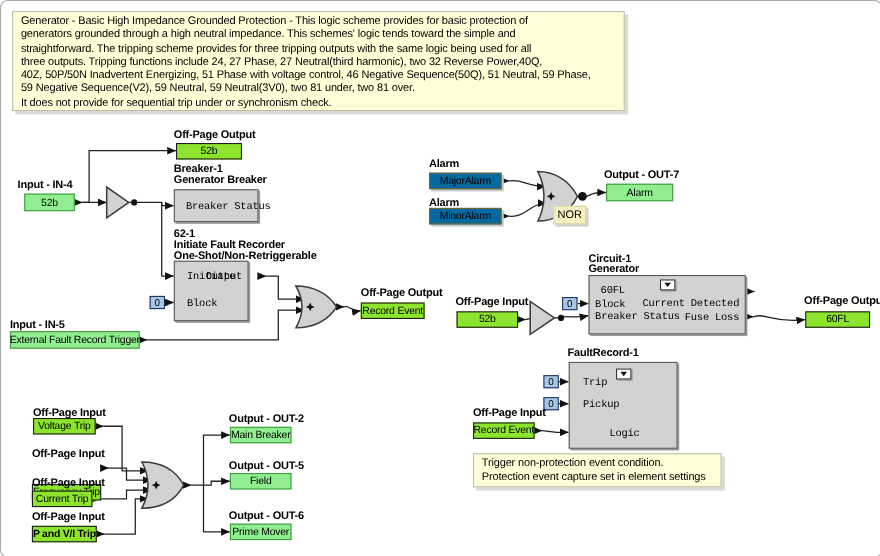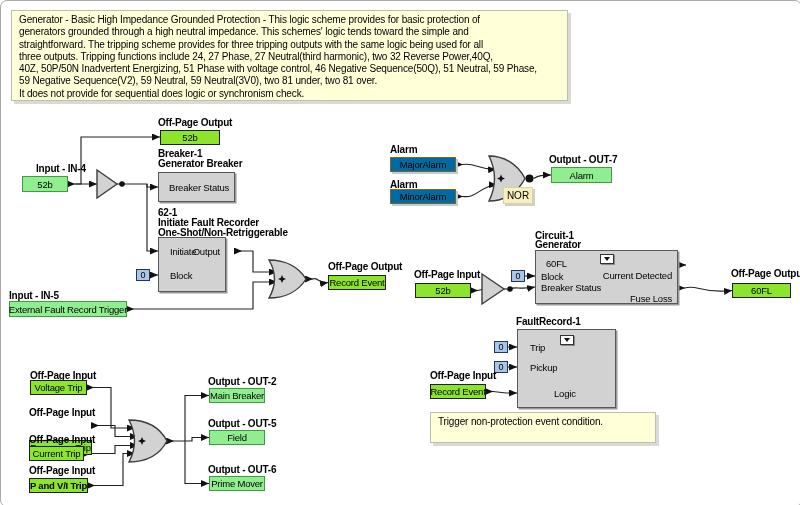--- a/index.html
+++ b/index.html
@@ -14,21 +14,21 @@
   .gate{fill:#d2d2d2;stroke:#3c3c3c;stroke-width:1.4;}
   .dot{fill:#111;}
   .star{fill:#111;}
   .lbl{position:absolute;font-size:10px;font-weight:bold;letter-spacing:-0.2px;white-space:nowrap;line-height:10px;}
   .vbox{position:absolute;display:flex;align-items:center;justify-content:center;
         font-size:9.5px;letter-spacing:-0.2px;white-space:nowrap;box-sizing:border-box;}
   .bright{background:#8ce42c;border:1px solid #1f1f1f;}
   .pale{background:#90ee90;border:1px solid #3e9b3e;}
   .khaki{background:#0369a1;border:1px solid #70682f;box-shadow:2px 2px 0 #c9c9c9;}
   .blk{position:absolute;background:#d2d2d2;border:1px solid #58585a;box-shadow:1.5px 1.5px 0 #9a9a9a;box-sizing:border-box;}
-  .port{position:absolute;font-size:9.5px;letter-spacing:-0.2px;white-space:nowrap;line-height:10px;}
+  .port{position:absolute;font-size:9.5px;letter-spacing:-0.2px;white-space:nowrap;line-height:10px;font-family:Liberation Mono, monospace;}
   .port.r{right:5px;text-align:right;}
   .cbox{position:absolute;width:14px;height:12px;background:#a9c6e6;border:1px solid #23325e;
         display:flex;align-items:center;justify-content:center;font-size:9px;box-sizing:border-box;}
   .ddbtn{position:absolute;width:14px;height:10px;background:#ffffff;border:1px solid #333;
          box-shadow:1px 1px 0 #8a8a8a;display:flex;align-items:center;justify-content:center;box-sizing:border-box;}
   .tri{width:0;height:0;border-left:3px solid transparent;border-right:3px solid transparent;border-top:4px solid #111;}
   .note{position:absolute;background:#ffffd8;border:1px solid #bdbdb0;box-shadow:3px 3px 0 #dadad6;
         box-sizing:border-box;padding:3px 7px;}
   .nline{font-size:10px;line-height:12.3px;letter-spacing:-0.15px;white-space:nowrap;}
   .nortag{position:absolute;background:#f7efbe;border:1px solid #d9d2a4;box-shadow:2px 2px 0 #cfcfcf;
@@ -117,24 +117,24 @@
     </g>
   </svg>
 
   <div class="note" style="left:10px;top:9px;width:557px;height:91px;">
     <div class="nline">Generator - Basic High Impedance Grounded Protection - This logic scheme provides for basic protection of</div>
     <div class="nline">generators grounded through a high neutral impedance. This schemes' logic tends toward the simple and</div>
     <div class="nline">straightforward. The tripping scheme provides for three tripping outputs with the same logic being used for all</div>
     <div class="nline">three outputs. Tripping functions include 24, 27 Phase, 27 Neutral(third harmonic), two 32 Reverse Power,40Q,</div>
     <div class="nline">40Z, 50P/50N Inadvertent Energizing, 51 Phase with voltage control, 46 Negative Sequence(50Q), 51 Neutral, 59 Phase,</div>
     <div class="nline">59 Negative Sequence(V2), 59 Neutral, 59 Neutral(3V0), two 81 under, two 81 over.</div>
-    <div class="nline">It does not provide for sequential does logic or synchronism check.</div>
-  </div>
-
-  <div class="lbl" style="left:35px;top:163px;">Input - IN-4</div>
+    <div class="nline">It does not provide for sequential trip under or synchronism check.</div>
+  </div>
+
+  <div class="lbl" style="left:15px;top:163px;">Input - IN-4</div>
   <div class="vbox pale" style="left:21px;top:175px;width:46px;height:16px;">52b</div>
 
   <div class="lbl" style="left:157px;top:117px;">Off-Page Output</div>
   <div class="vbox bright" style="left:159px;top:129px;width:60px;height:15px;">52b</div>
 
   <div class="lbl" style="left:157px;top:148px;">Breaker-1</div>
   <div class="lbl" style="left:157px;top:158px;">Generator Breaker</div>
   <div class="blk" style="left:157px;top:171px;width:77px;height:30px;">
     <span class="port" style="left:10px;top:10px;">Breaker Status</span>
   </div>
@@ -167,21 +167,21 @@
   <div class="lbl" style="left:413px;top:269px;">Off-Page Input</div>
   <div class="vbox bright" style="left:414px;top:282px;width:56px;height:15px;">52b</div>
 
   <div class="lbl" style="left:534px;top:230px;">Circuit-1</div>
   <div class="lbl" style="left:534px;top:239px;">Generator</div>
   <div class="blk" style="left:534px;top:249px;width:143px;height:54px;">
     <span class="port" style="left:10px;top:8px;">60FL</span>
     <span class="port r" style="top:20px;">Current Detected</span>
     <span class="port" style="left:5px;top:21px;">Block</span>
     <span class="port" style="left:5px;top:32px;">Breaker Status</span>
-    <span class="port r" style="top:43px;margin-left:24px;">Fuse Loss</span>
+    <span class="port r" style="top:33px;margin-left:24px;">Fuse Loss</span>
     <div class="ddbtn" style="left:64px;top:3px;">
       <div class="tri"></div>
     </div>
   </div>
   <div class="cbox" style="left:510px;top:269px;">0</div>
 
   <div class="lbl" style="left:730px;top:268px;">Off-Page Output</div>
   <div class="vbox bright" style="left:731px;top:282px;width:59px;height:15px;">60FL</div>
 
   <div class="lbl" style="left:515px;top:316px;">FaultRecord-1</div>
@@ -194,20 +194,21 @@
     </div>
   </div>
   <div class="cbox" style="left:493px;top:340px;">0</div>
   <div class="cbox" style="left:493px;top:360px;">0</div>
 
   <div class="lbl" style="left:429px;top:370px;">Off-Page Input</div>
   <div class="vbox bright" style="left:429px;top:383px;width:56px;height:15px;">Record Event</div>
 
   <div class="note" style="left:429px;top:411px;width:226px;height:31px;">
     <div class="nline">Trigger non-protection event condition.</div>
+    <div class="nline">Protection event capture set in element settings</div>
   </div>
 
   <div class="lbl" style="left:29px;top:370px;">Off-Page Input</div>
   <div class="vbox bright" style="left:29px;top:379px;width:57px;height:15px;">Voltage Trip</div>
   <div class="lbl" style="left:28px;top:407px;">Off-Page Input</div>
   <div class="vbox bright" style="left:28px;top:439px;width:63px;height:15px;">Frequency Trip</div>
   <div class="lbl" style="left:28px;top:434px;">Off-Page Input</div>
   <div class="vbox bright" style="left:28px;top:445px;width:55px;height:15px;">Current Trip</div>
   <div class="lbl" style="left:28px;top:465px;">Off-Page Input</div>
   <div class="vbox bright" style="left:28px;top:477px;width:59px;height:15px;font-weight:bold;">P and V/I Trip</div>

